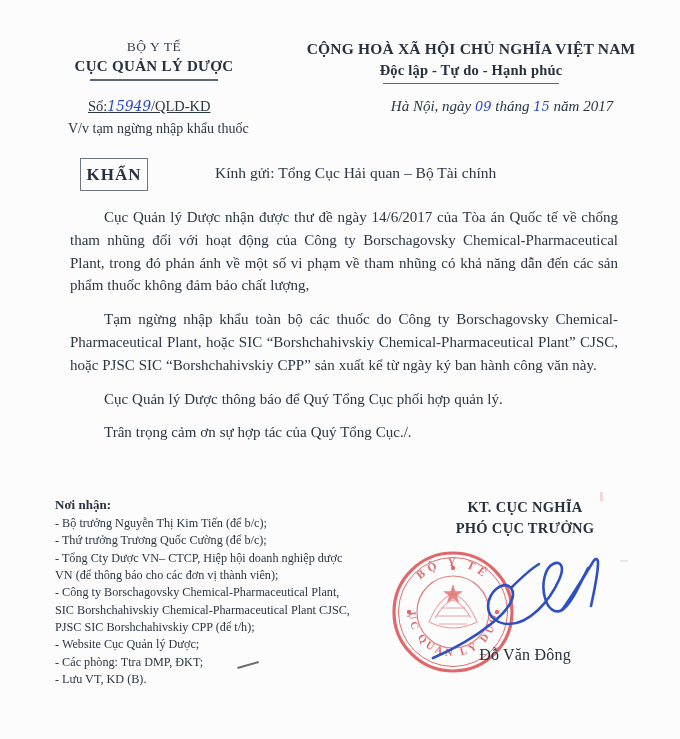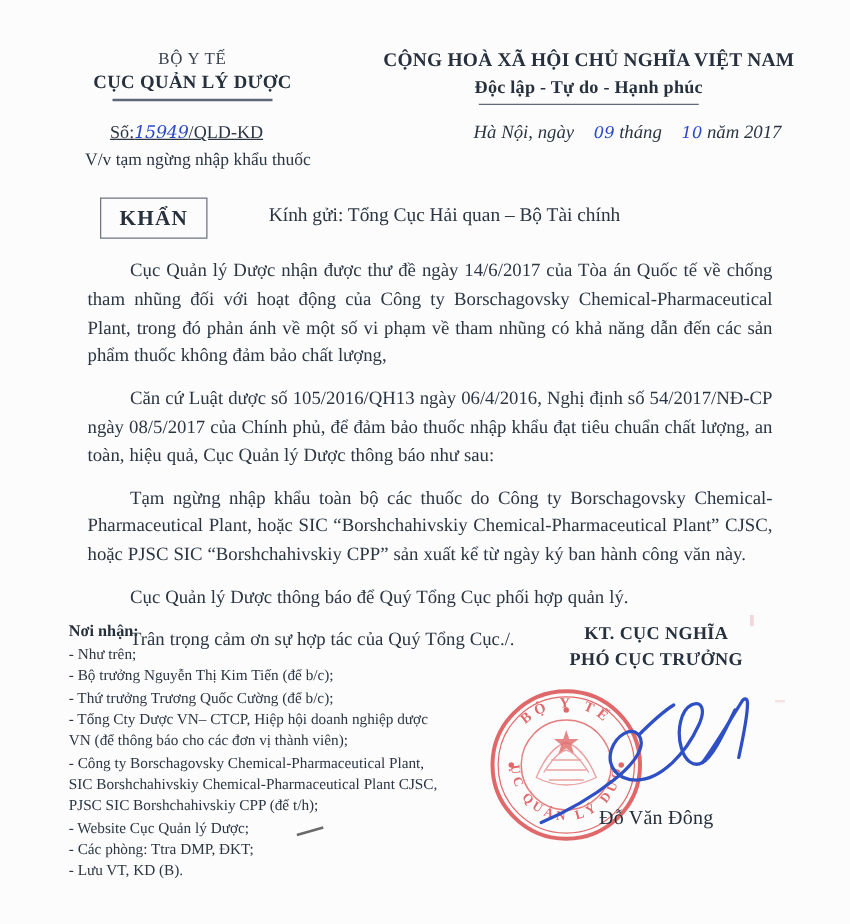--- a/index.html
+++ b/index.html
@@ -112,29 +112,28 @@
     font-size: 15px;
     font-style: italic;
     color: #2b3642;
     white-space: nowrap;
   }
   .hw-date {
     color: #2a49c9;
     font-style: italic;
     font-size: 13px;
     font-family: "DejaVu Serif", serif;
-    margin-left: 12px;
   }
 
   
   .khan {
     position: absolute;
     top: 158px;
     left: 80px;
-    width: 86px;
+    width: 68px;
     height: 33px;
     border: 1.4px solid #6b7681;
     display: flex;
     align-items: center;
     justify-content: center;
     font-size: 17px;
     font-weight: bold;
     letter-spacing: 1px;
     color: #27313d;
     box-sizing: border-box;
@@ -269,39 +268,37 @@
 
   <div class="subjline">
     <span>V/v</span>
     <span>tạm ngừng nhập khẩu thuốc</span>
   </div>
 
   <div class="dateline">
     <span>Hà Nội, ngày</span>
     <span class="hw-date">09</span>
     <span>tháng</span>
-    <span class="hw-date">10</span>
+    <span class="hw-date">15</span>
     <span>năm</span>
     <span>2017</span>
   </div>
 
   <div class="khan">KHẨN</div>
   <div class="recipient">Kính gửi: Tổng Cục Hải quan – Bộ Tài chính</div>
 
   <div class="body">
     <p class="para">Cục Quản lý Dược nhận được thư đề ngày 14/6/2017 của Tòa án Quốc tế về chống tham nhũng đối với hoạt động của Công ty Borschagovsky Chemical-Pharmaceutical Plant, trong đó phản ánh về một số vi phạm về tham nhũng có khả năng dẫn đến các sản phẩm thuốc không đảm bảo chất lượng,</p>
-    <p class="para">Căn cứ Luật dược số 105/2016/QH13 ngày 06/4/2016, Nghị định số 54/2017/NĐ-CP ngày 08/5/2017 của Chính phủ, để đảm bảo thuốc nhập khẩu đạt tiêu chuẩn chất lượng, an toàn, hiệu quả, Cục Quản lý Dược thông báo như sau:</p>
     <p class="para">Tạm ngừng nhập khẩu toàn bộ các thuốc do Công ty Borschagovsky Chemical-Pharmaceutical Plant, hoặc SIC “Borshchahivskiy Chemical-Pharmaceutical Plant” CJSC, hoặc PJSC SIC “Borshchahivskiy CPP” sản xuất kể từ ngày ký ban hành công văn này.</p>
     <p class="para">Cục Quản lý Dược thông báo để Quý Tổng Cục phối hợp quản lý.</p>
     <p class="para">Trân trọng cảm ơn sự hợp tác của Quý Tổng Cục./.</p>
   </div>
 
   <div class="recv">
     <div class="recv-title">Nơi nhận:</div>
-    <div class="recv-item">- Như trên;</div>
     <div class="recv-item">- Bộ trưởng Nguyễn Thị Kim Tiến (để b/c);</div>
     <div class="recv-item">- Thứ trưởng Trương Quốc Cường (để b/c);</div>
     <div class="recv-item">- Tổng Cty Dược VN– CTCP, Hiệp hội doanh nghiệp dược VN (để thông báo cho các đơn vị thành viên);</div>
     <div class="recv-item">- Công ty Borschagovsky Chemical-Pharmaceutical Plant, SIC Borshchahivskiy Chemical-Pharmaceutical Plant CJSC, PJSC SIC Borshchahivskiy CPP (để t/h);</div>
     <div class="recv-item">- Website Cục Quản lý Dược;</div>
     <div class="recv-item">- Các phòng: Ttra DMP, ĐKT;</div>
     <div class="recv-item">- Lưu VT, KD (B).</div>
   </div>
   <div class="pen-dash"></div>
 

